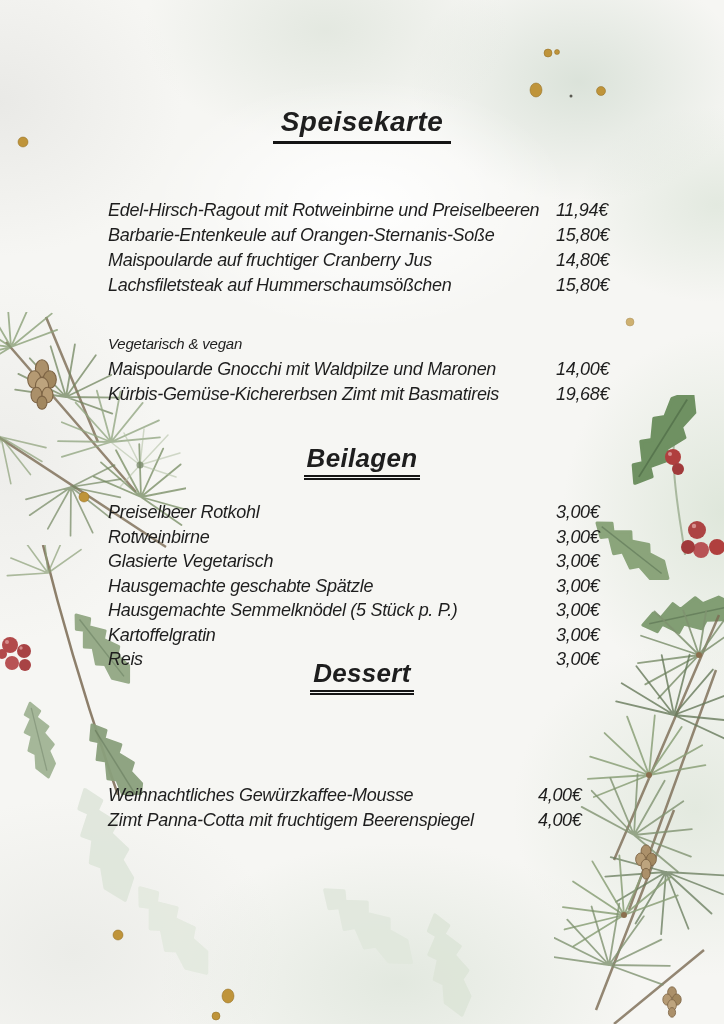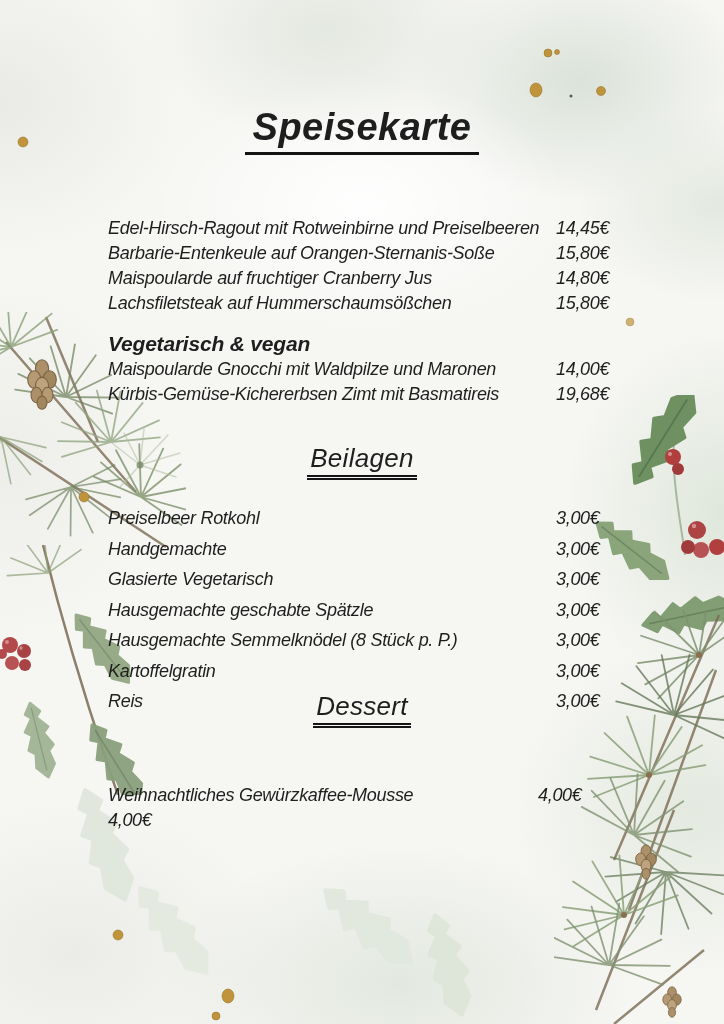--- a/index.html
+++ b/index.html
@@ -16,36 +16,36 @@
       radial-gradient(ellipse 220px 260px at 1% 45%, rgba(235,235,232,.8) 0%, rgba(235,235,232,0) 70%),
       radial-gradient(ellipse 230px 260px at 100% 50%, rgba(220,229,216,.9) 0%, rgba(220,229,216,0) 70%),
       radial-gradient(ellipse 260px 240px at 96% 79%, rgba(225,232,221,.9) 0%, rgba(225,232,221,0) 70%),
       radial-gradient(ellipse 340px 200px at 55% 96%, rgba(223,230,220,.85) 0%, rgba(223,230,220,0) 70%),
       radial-gradient(ellipse 300px 220px at 10% 93%, rgba(234,235,231,.9) 0%, rgba(234,235,231,0) 70%);
   }
   .deco{position:absolute;pointer-events:none;}
   
   .menu{position:absolute;inset:0;font-style:italic;color:#1e1e1e;}
   .title-row{position:absolute;top:106px;left:0;width:724px;text-align:center;}
-  .title{display:inline-block;font-size:38px;font-weight:bold;letter-spacing:.5px;
+  .title{display:inline-block;font-size:28px;font-weight:bold;letter-spacing:.5px;
          border-bottom:3px solid #141414;padding:0 8px 3px;}
   .list{position:absolute;left:108px;width:512px;}
   .row{display:flex;line-height:25px;font-size:18px;letter-spacing:-.3px;white-space:nowrap;}
   .iname{width:448px;flex:none;overflow:visible;}
   .iprice{flex:none;text-align:left;}
-  .sec-mains{top:216px;}
+  .sec-mains{top:198px;}
   .sec-veg{top:331px;}
-  .veg-heading{font-weight:bold;font-size:21px;line-height:26px;letter-spacing:-.2px;}
+  .veg-heading{font-weight:normal;font-size:15px;line-height:26px;letter-spacing:-.2px;}
   .center-head-row{position:absolute;left:0;width:724px;text-align:center;}
-  .center-head{display:inline-block;font-size:26px;font-weight:normal;letter-spacing:.3px;
+  .center-head{display:inline-block;font-size:26px;font-weight:bold;letter-spacing:.3px;
                border-bottom:5px double #151515;padding:0 3px 1px;}
   .head-beilagen{top:443px;}
   .sec-beilagen{top:500px;}
-  .sec-beilagen .row{line-height:24.5px;margin-top:6px;}
-  .head-dessert{top:691px;}
+  .sec-beilagen .row{line-height:24.5px;}
+  .head-dessert{top:658px;}
   .sec-dessert{top:745px;margin-top:38px;}
   .sec-dessert .iname{width:430px;}
 </style>
 </head>
 <body>
 
 <div class="page">
 
   <svg class="deco" style="left:-14px;top:312px;" width="200" height="260" viewBox="0 0 200 260">
     <defs>
@@ -193,21 +193,21 @@
 
   <div class="menu">
 
     <div class="title-row">
       <span class="title">Speisekarte</span>
     </div>
 
     <div class="list sec-mains">
         <div class="row">
           <span class="iname">Edel-Hirsch-Ragout mit Rotweinbirne und Preiselbeeren</span>
-          <span class="iprice">14,45€</span>
+          <span class="iprice">11,94€</span>
         </div>
         <div class="row">
           <span class="iname">Barbarie-Entenkeule auf Orangen-Sternanis-Soße</span>
           <span class="iprice">15,80€</span>
         </div>
         <div class="row">
           <span class="iname">Maispoularde auf fruchtiger Cranberry Jus</span>
           <span class="iprice">14,80€</span>
         </div>
         <div class="row">
@@ -232,33 +232,33 @@
 
     <div class="center-head-row head-beilagen">
       <span class="center-head">Beilagen</span>
     </div>
     <div class="list sec-beilagen">
         <div class="row">
           <span class="iname">Preiselbeer Rotkohl</span>
           <span class="iprice">3,00€</span>
         </div>
         <div class="row">
-          <span class="iname">Handgemachte</span>
+          <span class="iname">Rotweinbirne</span>
           <span class="iprice">3,00€</span>
         </div>
         <div class="row">
           <span class="iname">Glasierte Vegetarisch</span>
           <span class="iprice">3,00€</span>
         </div>
         <div class="row">
           <span class="iname">Hausgemachte geschabte Spätzle</span>
           <span class="iprice">3,00€</span>
         </div>
         <div class="row">
-          <span class="iname">Hausgemachte Semmelknödel (8 Stück p. P.)</span>
+          <span class="iname">Hausgemachte Semmelknödel (5 Stück p. P.)</span>
           <span class="iprice">3,00€</span>
         </div>
         <div class="row">
           <span class="iname">Kartoffelgratin</span>
           <span class="iprice">3,00€</span>
         </div>
         <div class="row">
           <span class="iname">Reis</span>
           <span class="iprice">3,00€</span>
         </div>
@@ -266,18 +266,19 @@
 
     <div class="center-head-row head-dessert">
       <span class="center-head">Dessert</span>
     </div>
     <div class="list sec-dessert">
         <div class="row">
           <span class="iname">Weihnachtliches Gewürzkaffee-Mousse</span>
           <span class="iprice">4,00€</span>
         </div>
         <div class="row">
+          <span class="iname">Zimt Panna-Cotta mit fruchtigem Beerenspiegel</span>
           <span class="iprice">4,00€</span>
         </div>
       </div>
 
   </div>
 </div>
 
 </body></html>

